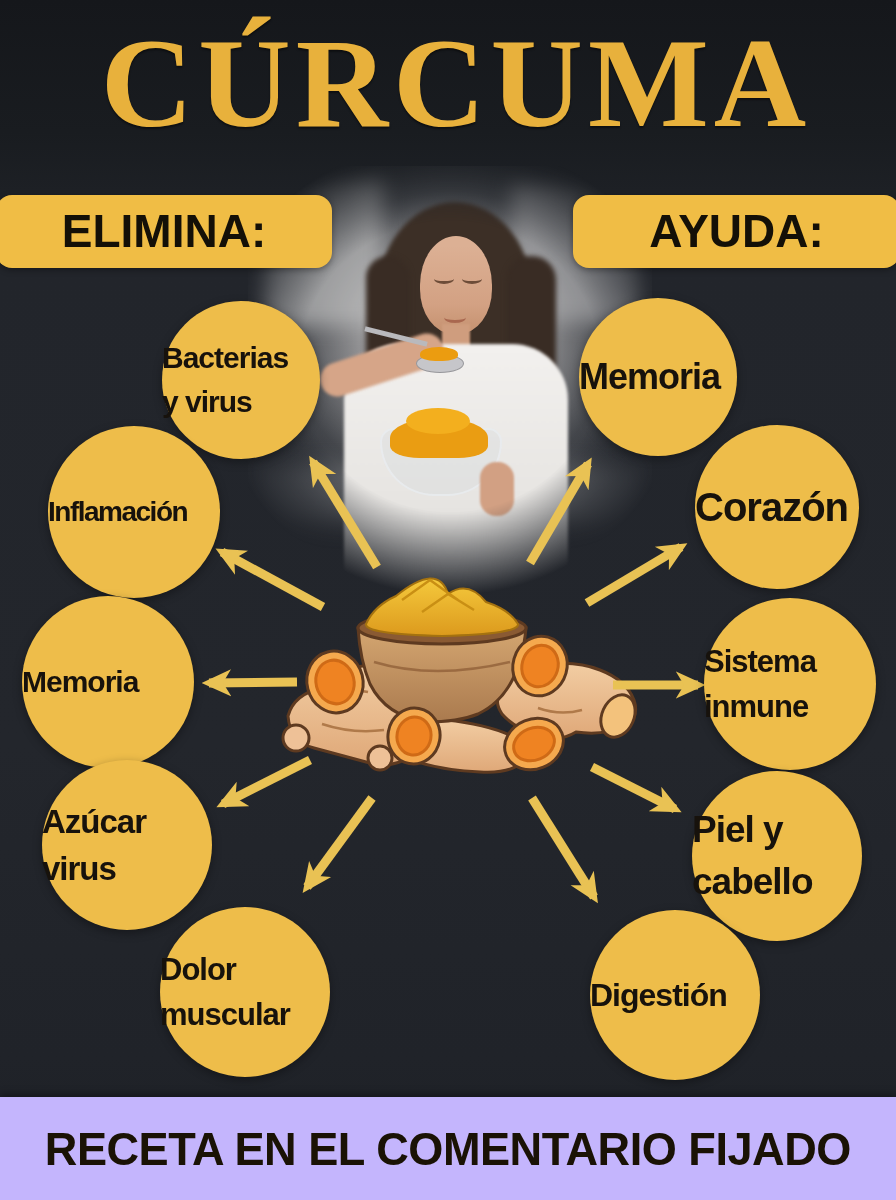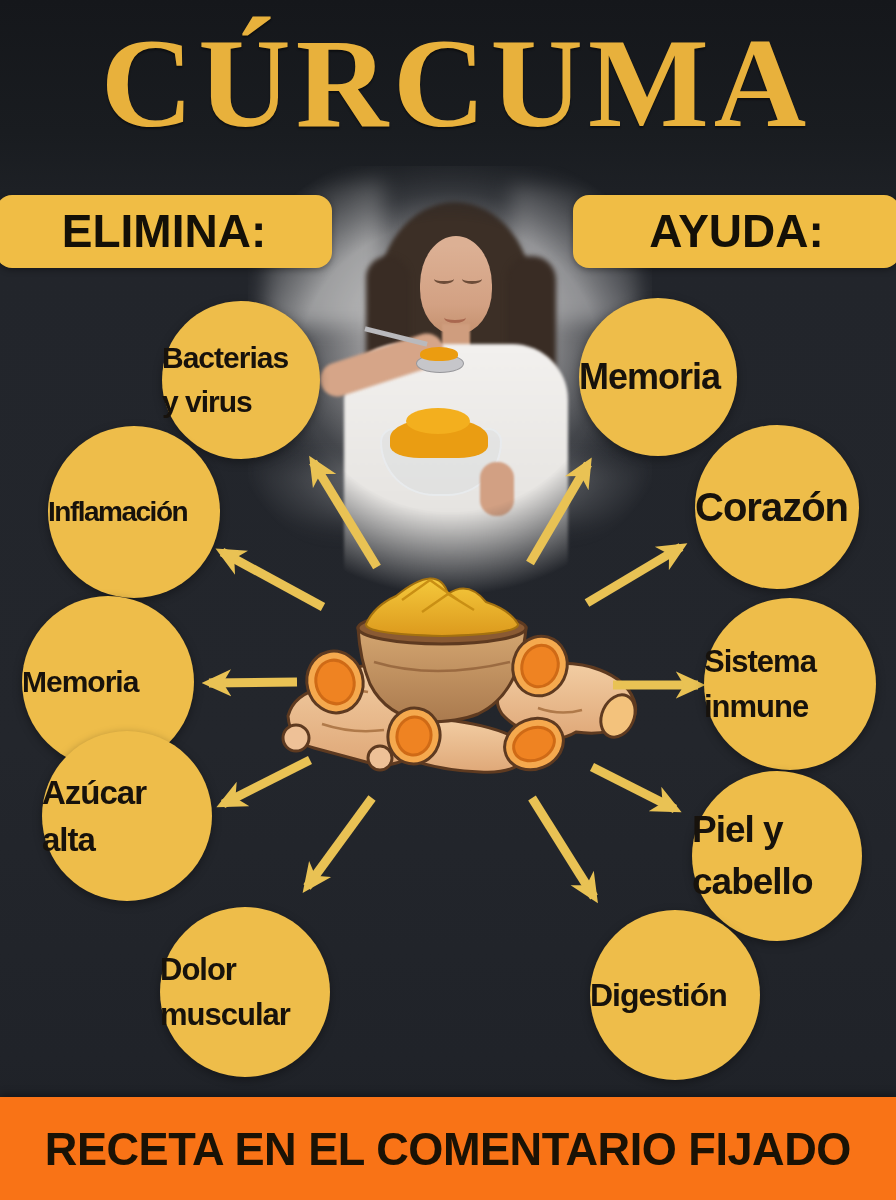--- a/index.html
+++ b/index.html
@@ -48,39 +48,39 @@
   .glass-mound{left:158px;top:242px;width:64px;height:26px;border-radius:50%;background:#f3af1e;}
   .hand-l{left:232px;top:296px;width:34px;height:54px;border-radius:16px;background:#d2a083;filter:blur(1.2px);}
   
   .banner{position:absolute;z-index:6;background:#f0bd45;border-radius:16px;
           color:#141007;font-weight:700;font-size:46px;text-align:center;line-height:73px;height:73px;
           box-shadow:0 2px 6px rgba(0,0,0,.35);}
   .banner.elimina{left:-4px;top:195px;width:336px;}
   .banner.ayuda{left:573px;top:195px;width:327px;}
   
   .footer{
-    position:absolute;left:0;right:0;top:1097px;height:103px;z-index:6;background:#f97316;
+    position:absolute;left:0;right:0;top:1097px;height:103px;z-index:6;background:#c4b5fd;
     display:flex;align-items:center;justify-content:center;
     color:#1a1205;font-weight:700;font-size:47px;letter-spacing:-0.5px;
     transform-origin:center;box-shadow:0 -2px 8px rgba(0,0,0,.4);
   }
   .footer span{display:inline-block;transform:scaleX(.96);white-space:nowrap;}
   
   .bubble{
     position:absolute;z-index:5;border-radius:50%;background:#eebd4a;
     display:flex;flex-direction:column;align-items:flex-start;justify-content:center;
     color:#17120c;font-weight:700;letter-spacing:-1px;line-height:1.07;text-align:center;
     box-shadow:0 3px 10px rgba(0,0,0,.35);
     gap:12px;
   }
   .bubble span{display:block;white-space:nowrap;}
   .c-bacterias{left:162px;top:301px;width:158px;height:158px;font-size:30px;}
   .c-inflamacion{left:48px;top:426px;width:172px;height:172px;font-size:28px;letter-spacing:-1.5px;}
   .c-toxinas{left:22px;top:596px;width:172px;height:172px;font-size:30px;}
-  .c-azucar{left:42px;top:731px;width:170px;height:170px;font-size:33px;}
+  .c-azucar{left:42px;top:760px;width:170px;height:170px;font-size:33px;}
   .c-dolor{left:160px;top:907px;width:170px;height:170px;font-size:31px;}
   .c-memoria{left:579px;top:298px;width:158px;height:158px;font-size:36px;}
   .c-corazon{left:695px;top:425px;width:164px;height:164px;font-size:40px;}
   .c-sistema{left:704px;top:598px;width:172px;height:172px;font-size:31px;}
   .c-piel{left:692px;top:771px;width:170px;height:170px;font-size:37px;}
   .c-digestion{left:590px;top:910px;width:170px;height:170px;font-size:32px;}
   
   .arrows{position:absolute;left:0;top:0;z-index:3;}
   .illus{position:absolute;left:262px;top:566px;z-index:2;}
 </style>
@@ -199,21 +199,21 @@
   <span>y virus</span>
 </div>
 <div class="bubble c-inflamacion">
   <span>Inflamación</span>
 </div>
 <div class="bubble c-toxinas">
   <span>Memoria</span>
 </div>
 <div class="bubble c-azucar">
   <span>Azúcar</span>
-  <span>alta</span>
+  <span>virus</span>
 </div>
 <div class="bubble c-dolor">
   <span>Dolor</span>
   <span>muscular</span>
 </div>
 
 <div class="bubble c-memoria">
   <span>Memoria</span>
 </div>
 <div class="bubble c-corazon">

